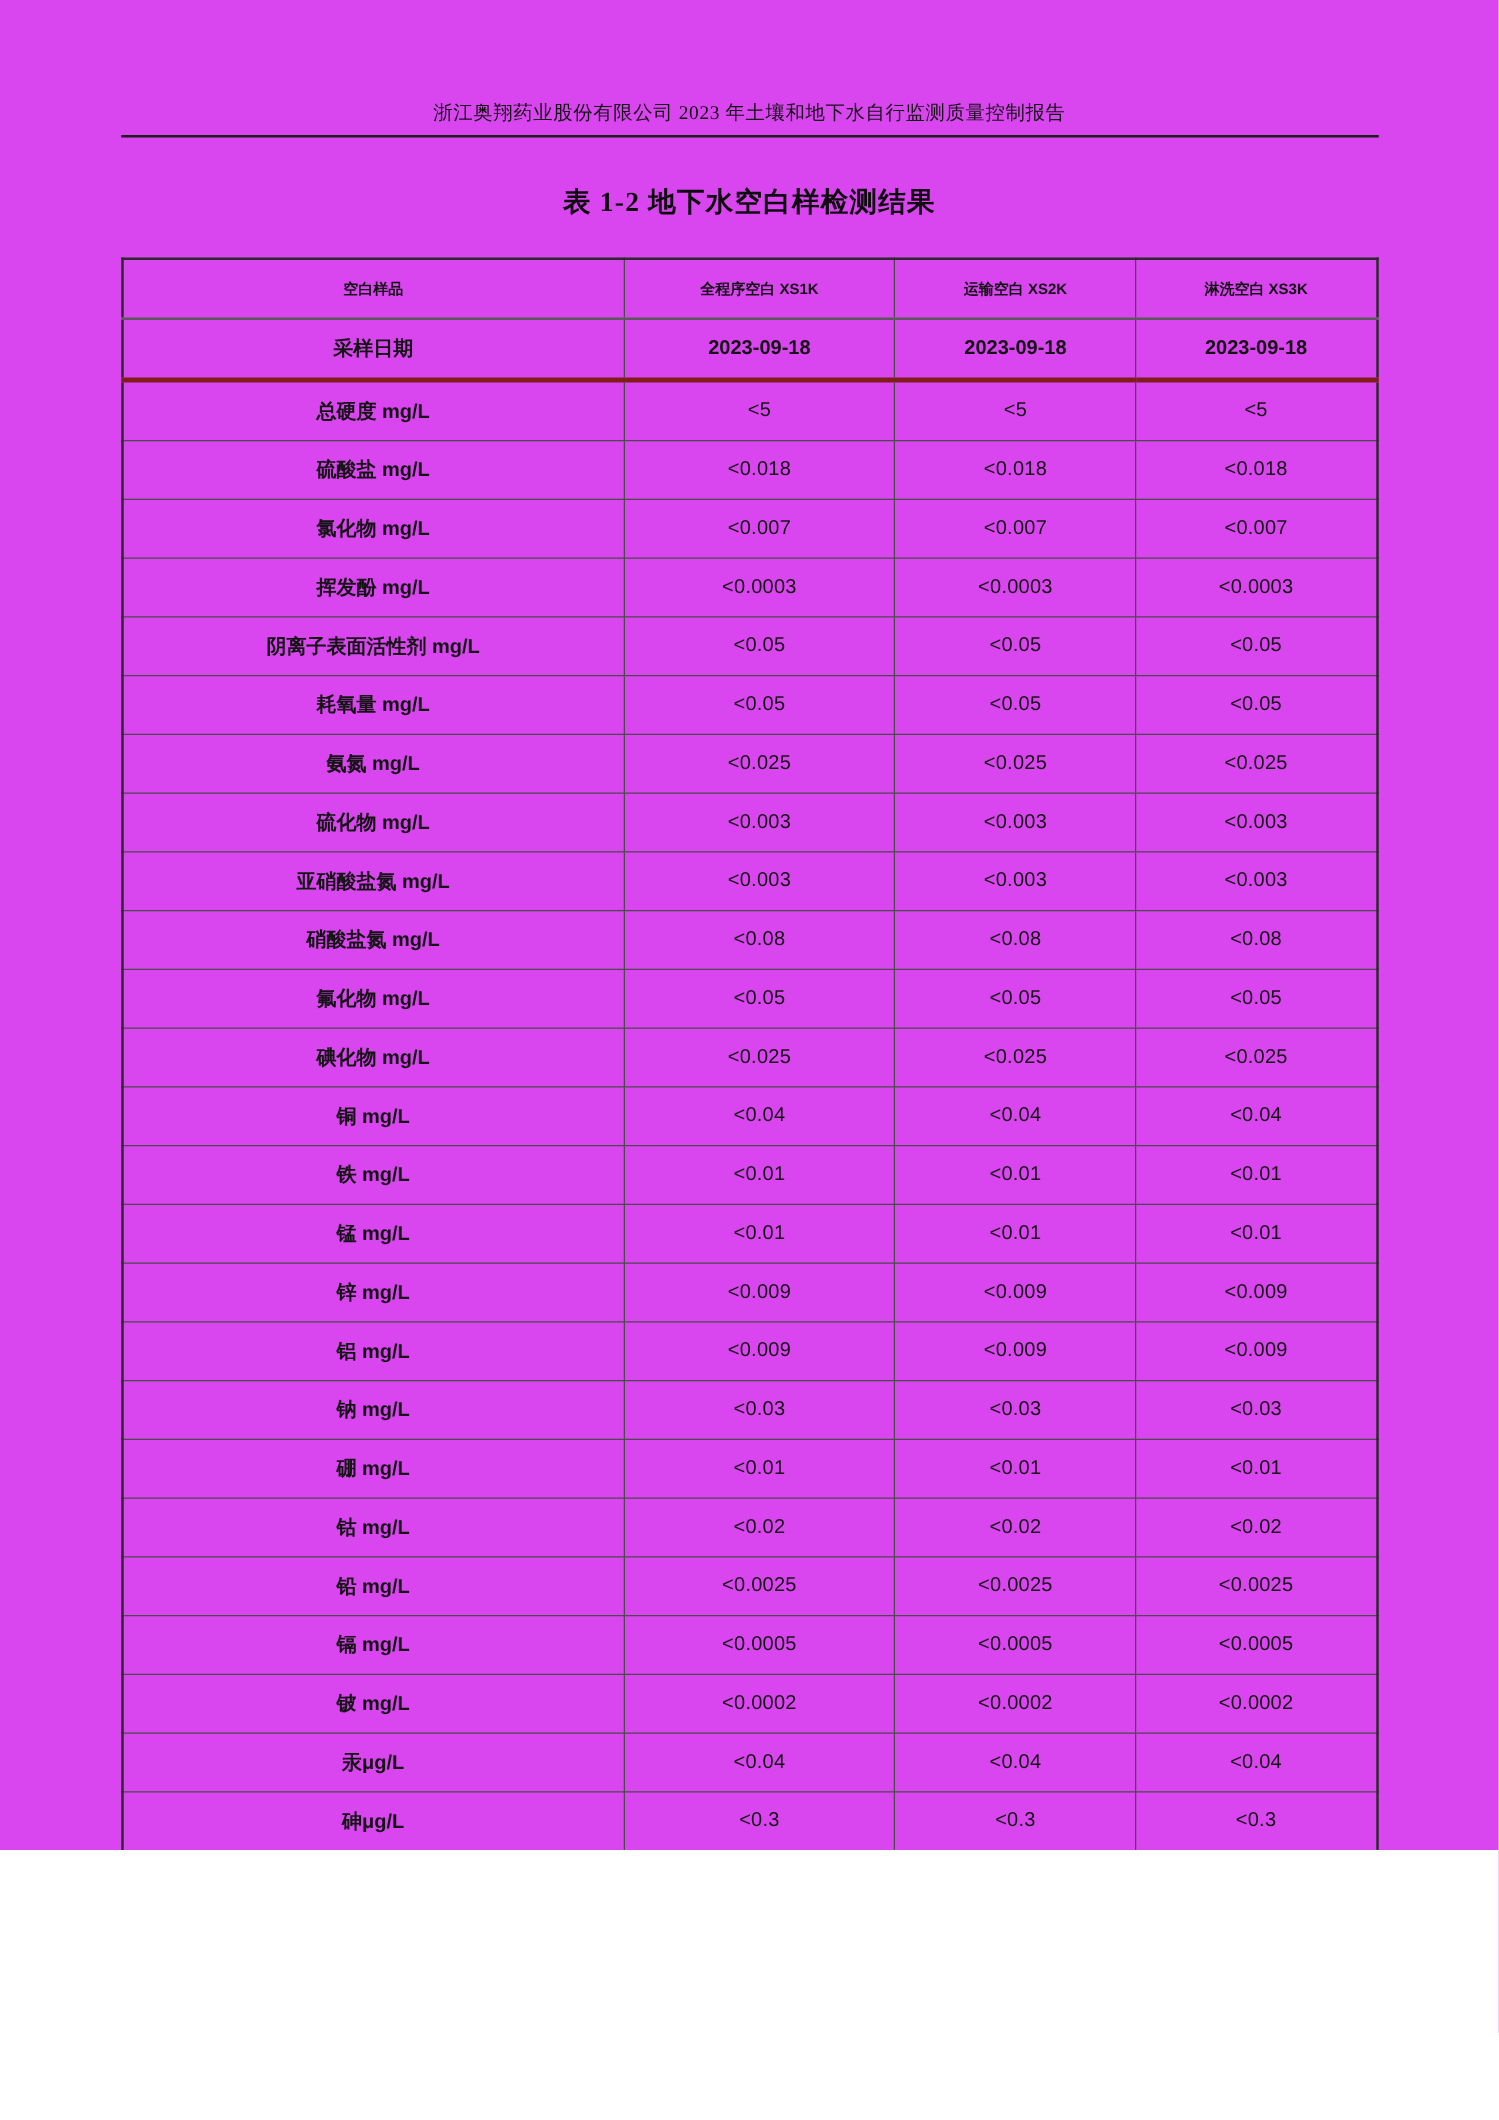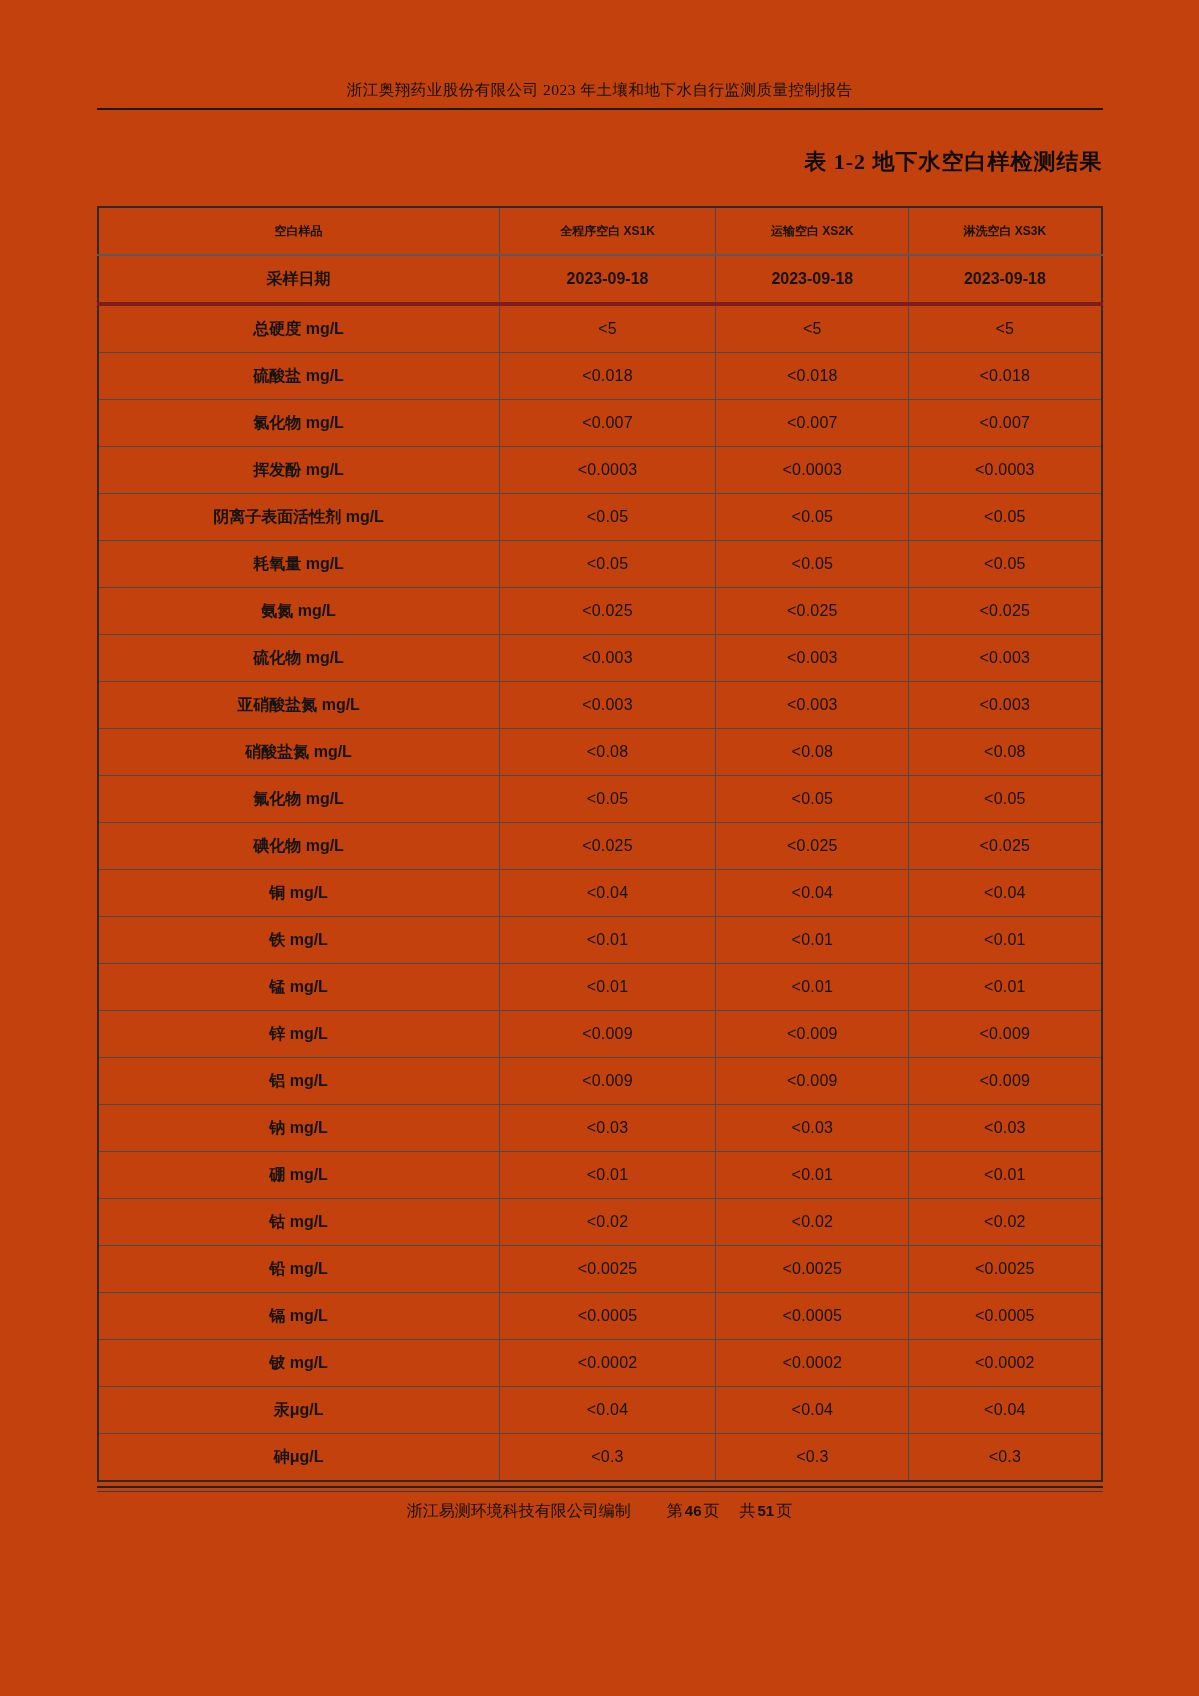--- a/index.html
+++ b/index.html
@@ -4,23 +4,23 @@
 <title>表 1-2 地下水空白样检测结果</title>
 <style>
   html, body {
     margin: 0;
     padding: 0;
     background: #ffffff;
   }
   .page {
     position: relative;
     width: 1199px;
-    height: 1696px;
+    height: 1480px;
     margin: 0 auto;
-    background: #c2410c;
+    background: #d946ef;
     color: #1a1a1a;
     box-sizing: border-box;
     padding-top: 80px;
     font-family: "Liberation Serif", "DejaVu Serif", serif;
     overflow: hidden;
   }
   .content {
     width: 1006px;
     margin: 0 auto;
   }
@@ -29,21 +29,21 @@
     font-size: 15.5px;
     letter-spacing: 0.5px;
     color: #111;
   }
   .doc-header-rule {
     margin-top: 7px;
     border-top: 2.5px solid #1b1b1b;
   }
   .table-title {
     margin: 37px 0 29px 0;
-    text-align: right;
+    text-align: center;
     font-size: 22px;
     font-weight: 600;
     letter-spacing: 1px;
     color: #0d0d0d;
     font-family: "Liberation Serif", "DejaVu Serif", serif;
   }
   table.blank-table {
     width: 1006px;
     border-collapse: collapse;
     table-layout: fixed;

